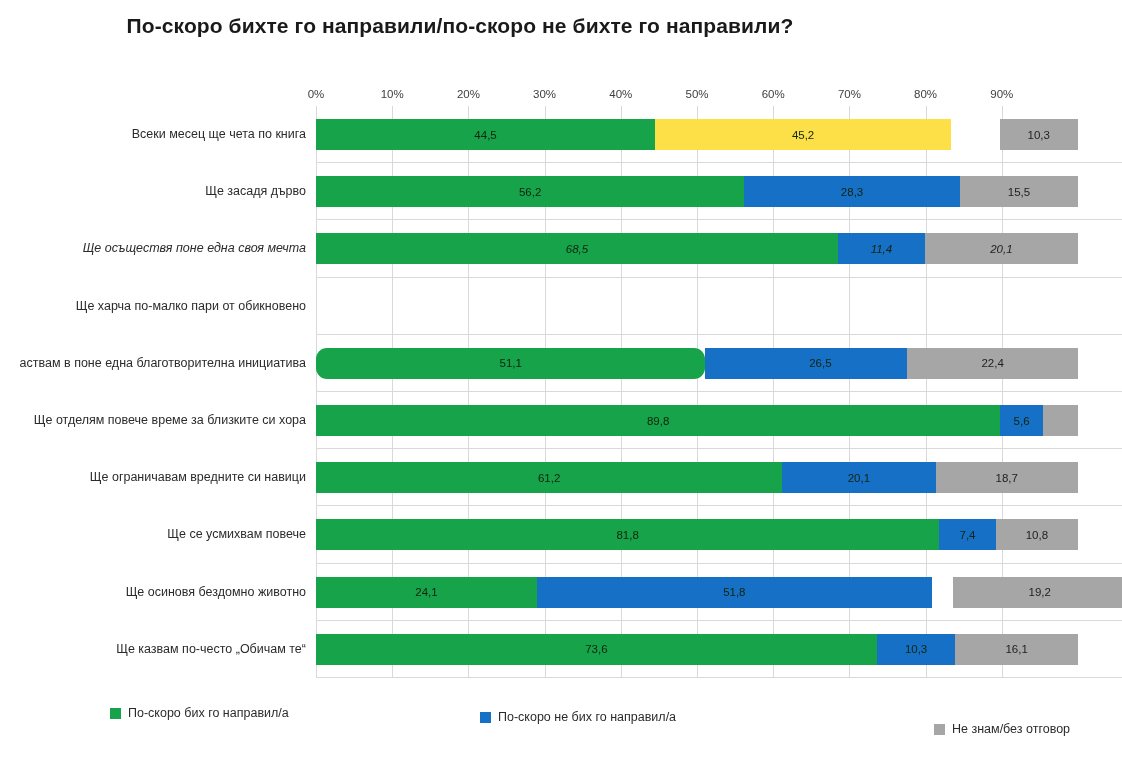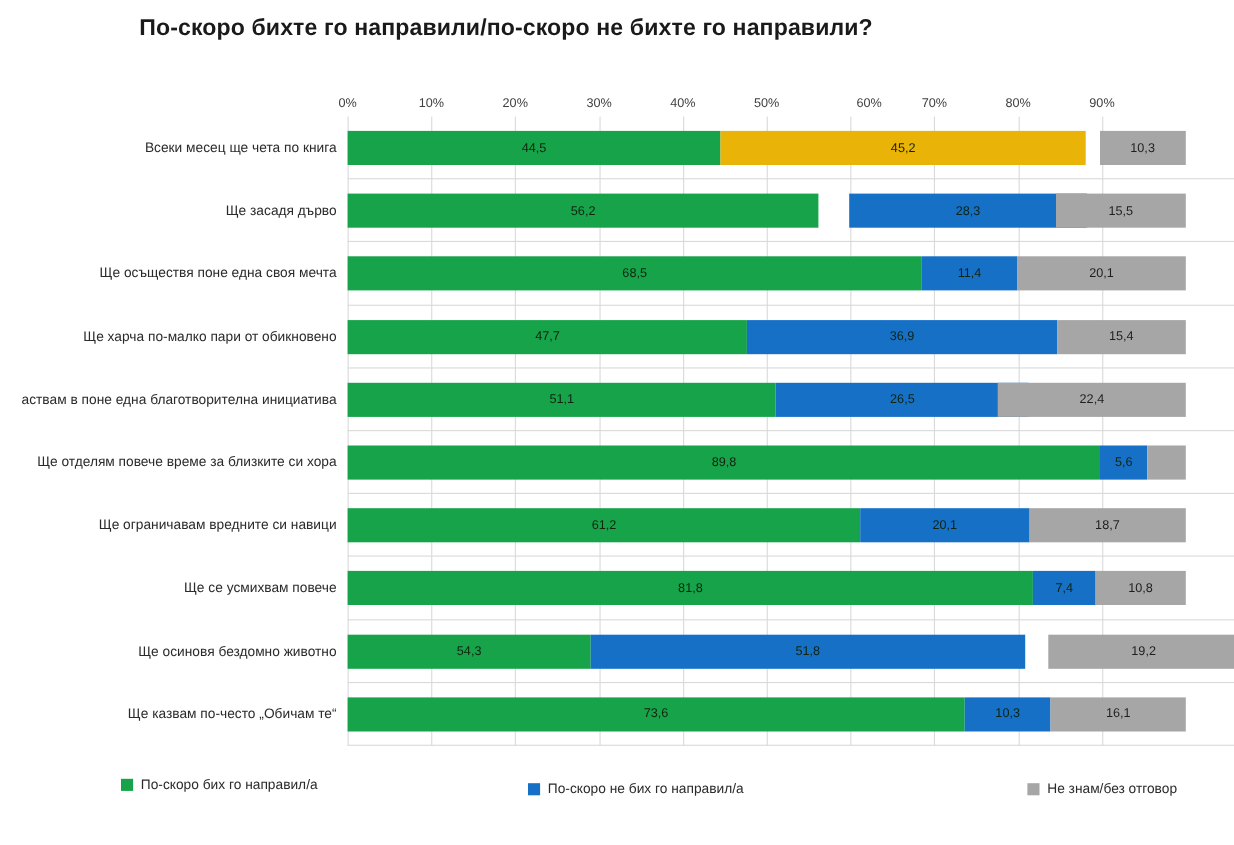--- a/index.html
+++ b/index.html
@@ -150,21 +150,21 @@
 
   <div class="chart-title">По-скоро бихте го направили/по-скоро не бихте го направили?</div>
 
   <div class="axis-labels">
       <span class="axis-tick-label" style="left: 0px;">0%</span>
       <span class="axis-tick-label" style="left: 76.2px;">10%</span>
       <span class="axis-tick-label" style="left: 152.4px;">20%</span>
       <span class="axis-tick-label" style="left: 228.6px;">30%</span>
       <span class="axis-tick-label" style="left: 304.8px;">40%</span>
       <span class="axis-tick-label" style="left: 381px;">50%</span>
-      <span class="axis-tick-label" style="left: 457.2px; margin-left: 17px;">60%</span>
+      <span class="axis-tick-label" style="left: 457.2px;">60%</span>
       <span class="axis-tick-label" style="left: 533.4px;">70%</span>
       <span class="axis-tick-label" style="left: 609.6px;">80%</span>
       <span class="axis-tick-label" style="left: 685.8px;">90%</span>
     </div>
 
   <div class="plot">
     <div class="gridlines">
         <div class="gridline" style="left: 0px;"></div>
         <div class="gridline" style="left: 76.2px;"></div>
         <div class="gridline" style="left: 152.4px;"></div>
@@ -176,78 +176,67 @@
         <div class="gridline" style="left: 609.6px;"></div>
         <div class="gridline" style="left: 685.8px;"></div>
       </div>
     <div class="rows">
         <div class="row" style="top: 0px;">
           <div class="row-label">Всеки месец ще чета по книга</div>
           <div class="bar-wrap">
             <div class="seg s0" style="left: 0px; width: 339.09px; background: rgb(22, 163, 74);">
               <span class="val">44,5</span>
             </div>
-            <div class="seg s1" style="left: 339.09px; width: 332px; background: #eab308;">
+            <div class="seg s1" style="left: 339.09px; width: 296px; background: #fde047;">
               <span class="val">45,2</span>
             </div>
             <div class="seg s2" style="left: 683.514px; width: 78.486px; background: rgb(166, 166, 166);">
               <span class="val">10,3</span>
             </div>
           </div>
           <div class="row-line"></div>
         </div>
         <div class="row" style="top: 57.2px;">
           <div class="row-label">Ще засадя дърво</div>
           <div class="bar-wrap">
             <div class="seg s0" style="left: 0px; width: 428.244px; background: rgb(22, 163, 74);">
               <span class="val">56,2</span>
             </div>
-            <div class="seg s1" style="left: 428.244px; width: 215.646px; background: rgb(21, 112, 198); margin-left: 28px;">
+            <div class="seg s1" style="left: 428.244px; width: 215.646px; background: rgb(21, 112, 198);">
               <span class="val">28,3</span>
             </div>
             <div class="seg s2" style="left: 643.89px; width: 118.11px; background: rgb(166, 166, 166);">
               <span class="val">15,5</span>
             </div>
           </div>
           <div class="row-line"></div>
         </div>
-        <div class="row" style="top: 114.4px;">
+        <div class="row" style="top: 114.4px; font-style: italic;">
           <div class="row-label">Ще осъществя поне една своя  мечта</div>
           <div class="bar-wrap">
             <div class="seg s0" style="left: 0px; width: 521.97px; background: rgb(22, 163, 74);">
               <span class="val">68,5</span>
             </div>
             <div class="seg s1" style="left: 521.97px; width: 86.868px; background: rgb(21, 112, 198);">
               <span class="val">11,4</span>
             </div>
             <div class="seg s2" style="left: 608.838px; width: 153.162px; background: rgb(166, 166, 166);">
               <span class="val">20,1</span>
             </div>
           </div>
           <div class="row-line"></div>
         </div>
         <div class="row" style="top: 171.6px;">
           <div class="row-label">Ще харча по-малко пари от обикновено</div>
-          <div class="bar-wrap">
-            <div class="seg s0" style="left: 0px; width: 363.474px; background: rgb(22, 163, 74);">
-              <span class="val">47,7</span>
-            </div>
-            <div class="seg s1" style="left: 363.474px; width: 281.178px; background: rgb(21, 112, 198);">
-              <span class="val">36,9</span>
-            </div>
-            <div class="seg s2" style="left: 644.652px; width: 117.348px; background: rgb(166, 166, 166);">
-              <span class="val">15,4</span>
-            </div>
-          </div>
           <div class="row-line"></div>
         </div>
         <div class="row" style="top: 228.8px;">
           <div class="row-label">аствам в  поне една благотворителна инициатива</div>
           <div class="bar-wrap">
-            <div class="seg s0" style="left: 0px; width: 389.382px; background: rgb(22, 163, 74);">
+            <div class="seg s0" style="left: 0px; width: 389.382px; background: rgb(22, 163, 74); border-radius: 11px;">
               <span class="val">51,1</span>
             </div>
             <div class="seg s1" style="left: 389.382px; width: 230px; background: rgb(21, 112, 198);">
               <span class="val">26,5</span>
             </div>
             <div class="seg s2" style="left: 591.312px; width: 170.688px; background: rgb(166, 166, 166);">
               <span class="val">22,4</span>
             </div>
           </div>
           <div class="row-line"></div>
@@ -292,21 +281,21 @@
             <div class="seg s2" style="left: 679.704px; width: 82.296px; background: rgb(166, 166, 166);">
               <span class="val">10,8</span>
             </div>
           </div>
           <div class="row-line"></div>
         </div>
         <div class="row" style="top: 457.6px;">
           <div class="row-label">Ще осиновя бездомно животно</div>
           <div class="bar-wrap">
             <div class="seg s0" style="left: 0px; width: 220.98px; background: rgb(22, 163, 74);">
-              <span class="val">54,3</span>
+              <span class="val">24,1</span>
             </div>
             <div class="seg s1" style="left: 220.98px; width: 394.716px; background: rgb(21, 112, 198);">
               <span class="val">51,8</span>
             </div>
             <div class="seg s2" style="left: 615.696px; width: 174px; background: rgb(166, 166, 166); margin-left: 21px;">
               <span class="val">19,2</span>
             </div>
           </div>
           <div class="row-line"></div>
         </div>
@@ -330,18 +319,18 @@
 
   <div class="legend">
       <div class="legend-item" style="left: 10px; top: 0;">
         <span class="legend-swatch" style="background: rgb(22, 163, 74);"></span>
         <span>По-скоро бих го направил/а</span>
       </div>
       <div class="legend-item" style="left: 380px; top: 4px;">
         <span class="legend-swatch" style="background: rgb(21, 112, 198);"></span>
         <span>По-скоро  не бих го направил/а</span>
       </div>
-      <div class="legend-item" style="left: 810px; top: 4px; padding-left: 24px;">
+      <div class="legend-item" style="left: 810px; top: 16px; padding-left: 24px;">
         <span class="legend-swatch" style="background: rgb(166, 166, 166);"></span>
         <span>Не знам/без отговор</span>
       </div>
     </div>
 </div>
 
 </body></html>

